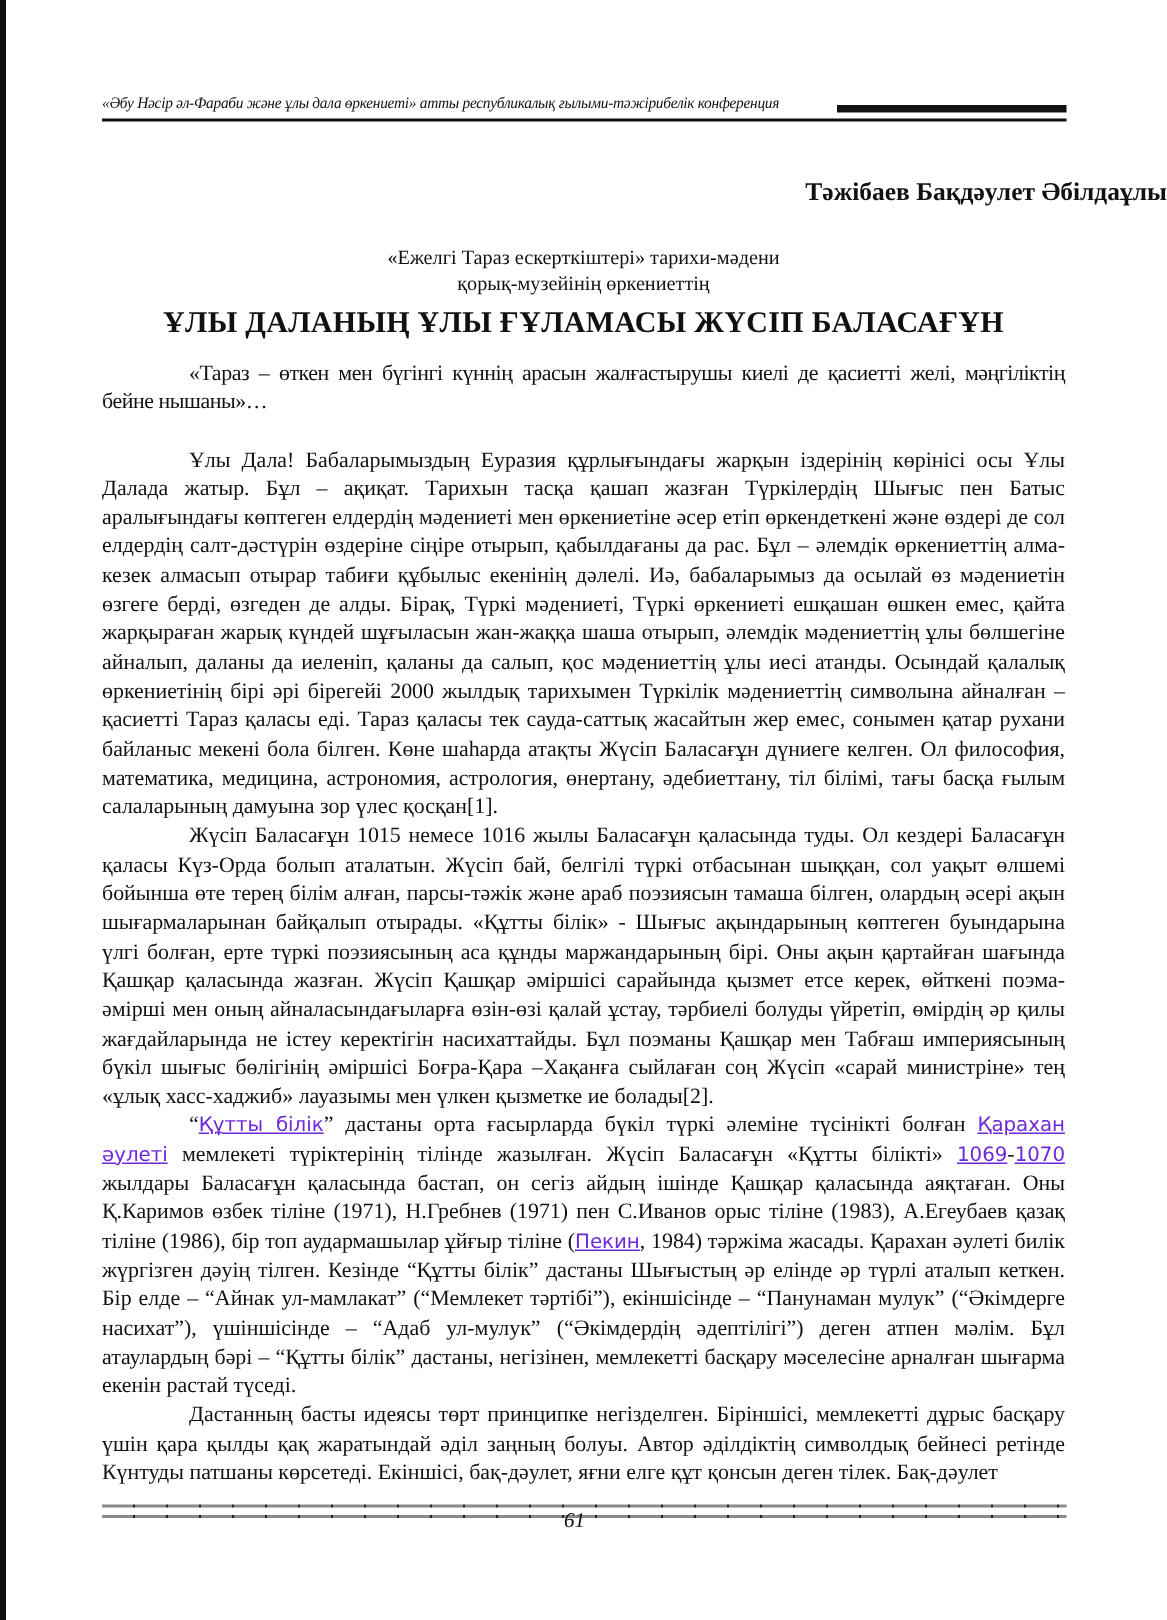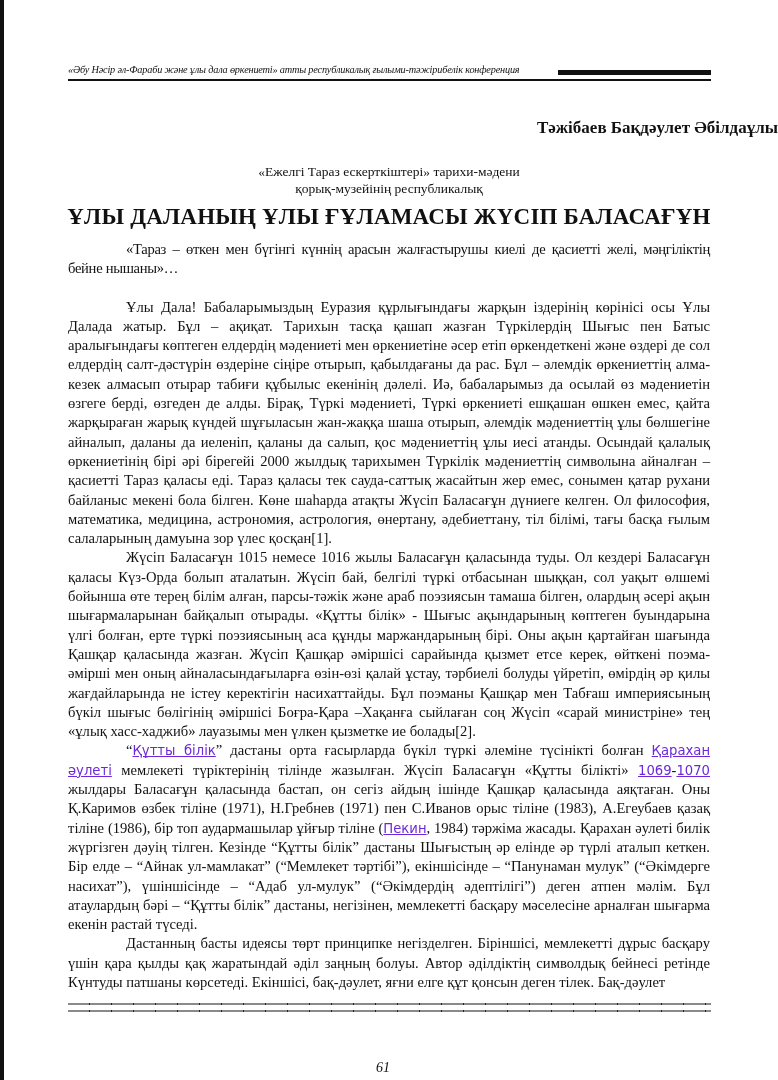--- a/index.html
+++ b/index.html
@@ -11,51 +11,51 @@
        white-space: nowrap; letter-spacing: -0.2px; transform: scaleX(0.97); transform-origin: left; }
   .running-header .bar { position: absolute; left: 490px; right: 0; top: 6px; height: 5px; background: #111; }
   .running-header .rule { position: absolute; left: 0; right: 0; top: 15px; height: 1.5px; background: #111; }
 
   .author { position: absolute; left: 0; width: 778px; top: 118px; text-align: right;
             font-weight: bold; font-size: 17px; }
   .affil { position: absolute; left: 0; width: 778px; text-align: center; font-size: 13.5px; margin-top: 25px; }
   .affil1 { top: 139px; }
   .affil2 { top: 156px; }
   .title { position: absolute; left: 0; width: 778px; top: 204px; text-align: center;
-           font-weight: bold; font-size: 23px; letter-spacing: 0.2px; }
+           font-weight: bold; font-size: 20px; letter-spacing: 0.2px; }
 
   .body { position: absolute; left: 68px; top: 240px; width: 642px; font-size: 14.6px; line-height: 19.3px; }
   .body p { margin: 0; text-align: justify; }
   .indent { text-indent: 58px; }
   .epi { text-indent: 58px; letter-spacing: -0.3px; }
   .sig { margin: 0; }
   .spacer { height: 19px; }
   a.link { color: #6d28d9; text-decoration: underline; font-family: "DejaVu Sans", sans-serif; font-size: 13.2px; }
 
   .footer-line { position: absolute; left: 68px; width: 643px; height: 2px;
                  background: repeating-linear-gradient(90deg, #8a8a8a 0 21px, #222 21px 22px); }
   .fl1 { top: 1003px; }
   .fl2 { top: 1010px; }
-  .page-num { position: absolute; left: 0; width: 766px; top: 1060px; text-align: center;
+  .page-num { position: absolute; left: 0; width: 766px; top: 1007px; text-align: center;
               font-style: italic; font-size: 14px; }
 </style>
 </head>
 <body>
 
 <div class="left-border"></div>
 
 <div class="running-header">
   <span class="txt">«Әбу Нәсір әл-Фараби және ұлы дала өркениеті» атты республикалық ғылыми-тәжірибелік конференция</span>
   <div class="bar"></div>
   <div class="rule"></div>
 </div>
 
 <div class="author">Тәжібаев Бақдәулет Әбілдаұлы</div>
 <div class="affil affil1">«Ежелгі Тараз ескерткіштері» тарихи-мәдени</div>
-<div class="affil affil2">қорық-музейінің республикалық</div>
+<div class="affil affil2">қорық-музейінің өркениеттің</div>
 
 <div class="title">ҰЛЫ ДАЛАНЫҢ ҰЛЫ ҒҰЛАМАСЫ ЖҮСІП БАЛАСАҒҰН</div>
 
 <div class="body">
   <p class="epi">«Тараз – өткен мен бүгінгі күннің арасын жалғастырушы киелі де қасиетті желі, мәңгіліктің бейне нышаны»…</p>
   <div class="spacer"></div>
   <p class="indent">Ұлы Дала! Бабаларымыздың Еуразия құрлығындағы жарқын іздерінің көрінісі осы Ұлы Далада жатыр. Бұл – ақиқат. Тарихын тасқа қашап жазған Түркілердің Шығыс пен Батыс аралығындағы көптеген елдердің мәдениеті мен өркениетіне әсер етіп өркендеткені және өздері де сол елдердің салт-дәстүрін өздеріне сіңіре отырып, қабылдағаны да рас. Бұл – әлемдік өркениеттің алма-кезек алмасып отырар табиғи құбылыс екенінің дәлелі. Иә, бабаларымыз да осылай өз мәдениетін өзгеге берді, өзгеден де алды. Бірақ, Түркі мәдениеті, Түркі өркениеті ешқашан өшкен емес, қайта жарқыраған жарық күндей шұғыласын жан-жаққа шаша отырып, әлемдік мәдениеттің ұлы бөлшегіне айналып, даланы да иеленіп, қаланы да салып, қос мәдениеттің ұлы иесі атанды. Осындай қалалық өркениетінің бірі әрі бірегейі 2000 жылдық тарихымен Түркілік мәдениеттің символына айналған – қасиетті Тараз қаласы еді. Тараз қаласы тек сауда-саттық жасайтын жер емес, сонымен қатар рухани байланыс мекені бола білген. Көне шаһарда атақты Жүсіп Баласағұн дүниеге келген. Ол философия, математика, медицина, астрономия, астрология, өнертану, әдебиеттану, тіл білімі, тағы басқа ғылым салаларының дамуына зор үлес қосқан[1].</p>
   <p class="indent">Жүсіп Баласағұн 1015 немесе 1016 жылы Баласағұн қаласында туды. Ол кездері Баласағұн қаласы Күз-Орда болып аталатын. Жүсіп бай, белгілі түркі отбасынан шыққан, сол уақыт өлшемі бойынша өте терең білім алған, парсы-тәжік және араб поэзиясын тамаша білген, олардың әсері ақын шығармаларынан байқалып отырады. «Құтты білік» - Шығыс ақындарының көптеген буындарына үлгі болған, ерте түркі поэзиясының аса құнды маржандарының бірі. Оны ақын қартайған шағында Қашқар қаласында жазған. Жүсіп Қашқар әміршісі сарайында қызмет етсе керек, өйткені поэма-әмірші мен оның айналасындағыларға өзін-өзі қалай ұстау, тәрбиелі болуды үйретіп, өмірдің әр қилы жағдайларында не істеу керектігін насихаттайды. Бұл поэманы Қашқар мен Табғаш империясының бүкіл шығыс бөлігінің әміршісі Боғра-Қара –Хақанға сыйлаған соң Жүсіп «сарай министріне» тең «ұлық хасс-хаджиб» лауазымы мен үлкен қызметке ие болады[2].</p>
   <p class="indent"><span>“</span><a class="link">Құтты білік</a><span>” дастаны орта ғасырларда бүкіл түркі әлеміне түсінікті болған </span><a class="link">Қарахан әулеті</a><span> мемлекеті түріктерінің тілінде жазылған. Жүсіп Баласағұн «Құтты білікті» </span><a class="link">1069</a><span>-</span><a class="link">1070</a><span> жылдары Баласағұн қаласында бастап, он сегіз айдың ішінде Қашқар қаласында аяқтаған. Оны Қ.Каримов өзбек тіліне (1971), Н.Гребнев (1971) пен С.Иванов орыс тіліне (1983), А.Егеубаев қазақ тіліне (1986), бір топ аудармашылар ұйғыр тіліне (</span><a class="link">Пекин</a><span>, 1984) тәржіма жасады. Қарахан әулеті билік жүргізген дәуің тілген. Кезінде “Құтты білік” дастаны Шығыстың әр елінде әр түрлі аталып кеткен. Бір елде – “Айнак ул-мамлакат” (“Мемлекет тәртібі”), екіншісінде – “Панунаман мулук” (“Әкімдерге насихат”), үшіншісінде – “Адаб ул-мулук” (“Әкімдердің әдептілігі”) деген атпен мәлім. Бұл атаулардың бәрі – “Құтты білік” дастаны, негізінен, мемлекетті басқару мәселесіне арналған шығарма екенін растай түседі.</span></p>
   <p class="indent">Дастанның басты идеясы төрт принципке негізделген. Біріншісі, мемлекетті дұрыс басқару үшін қара қылды қақ жаратындай әділ заңның болуы. Автор әділдіктің символдық бейнесі ретінде Күнтуды патшаны көрсетеді. Екіншісі, бақ-дәулет, яғни елге құт қонсын деген тілек. Бақ-дәулет</p>

